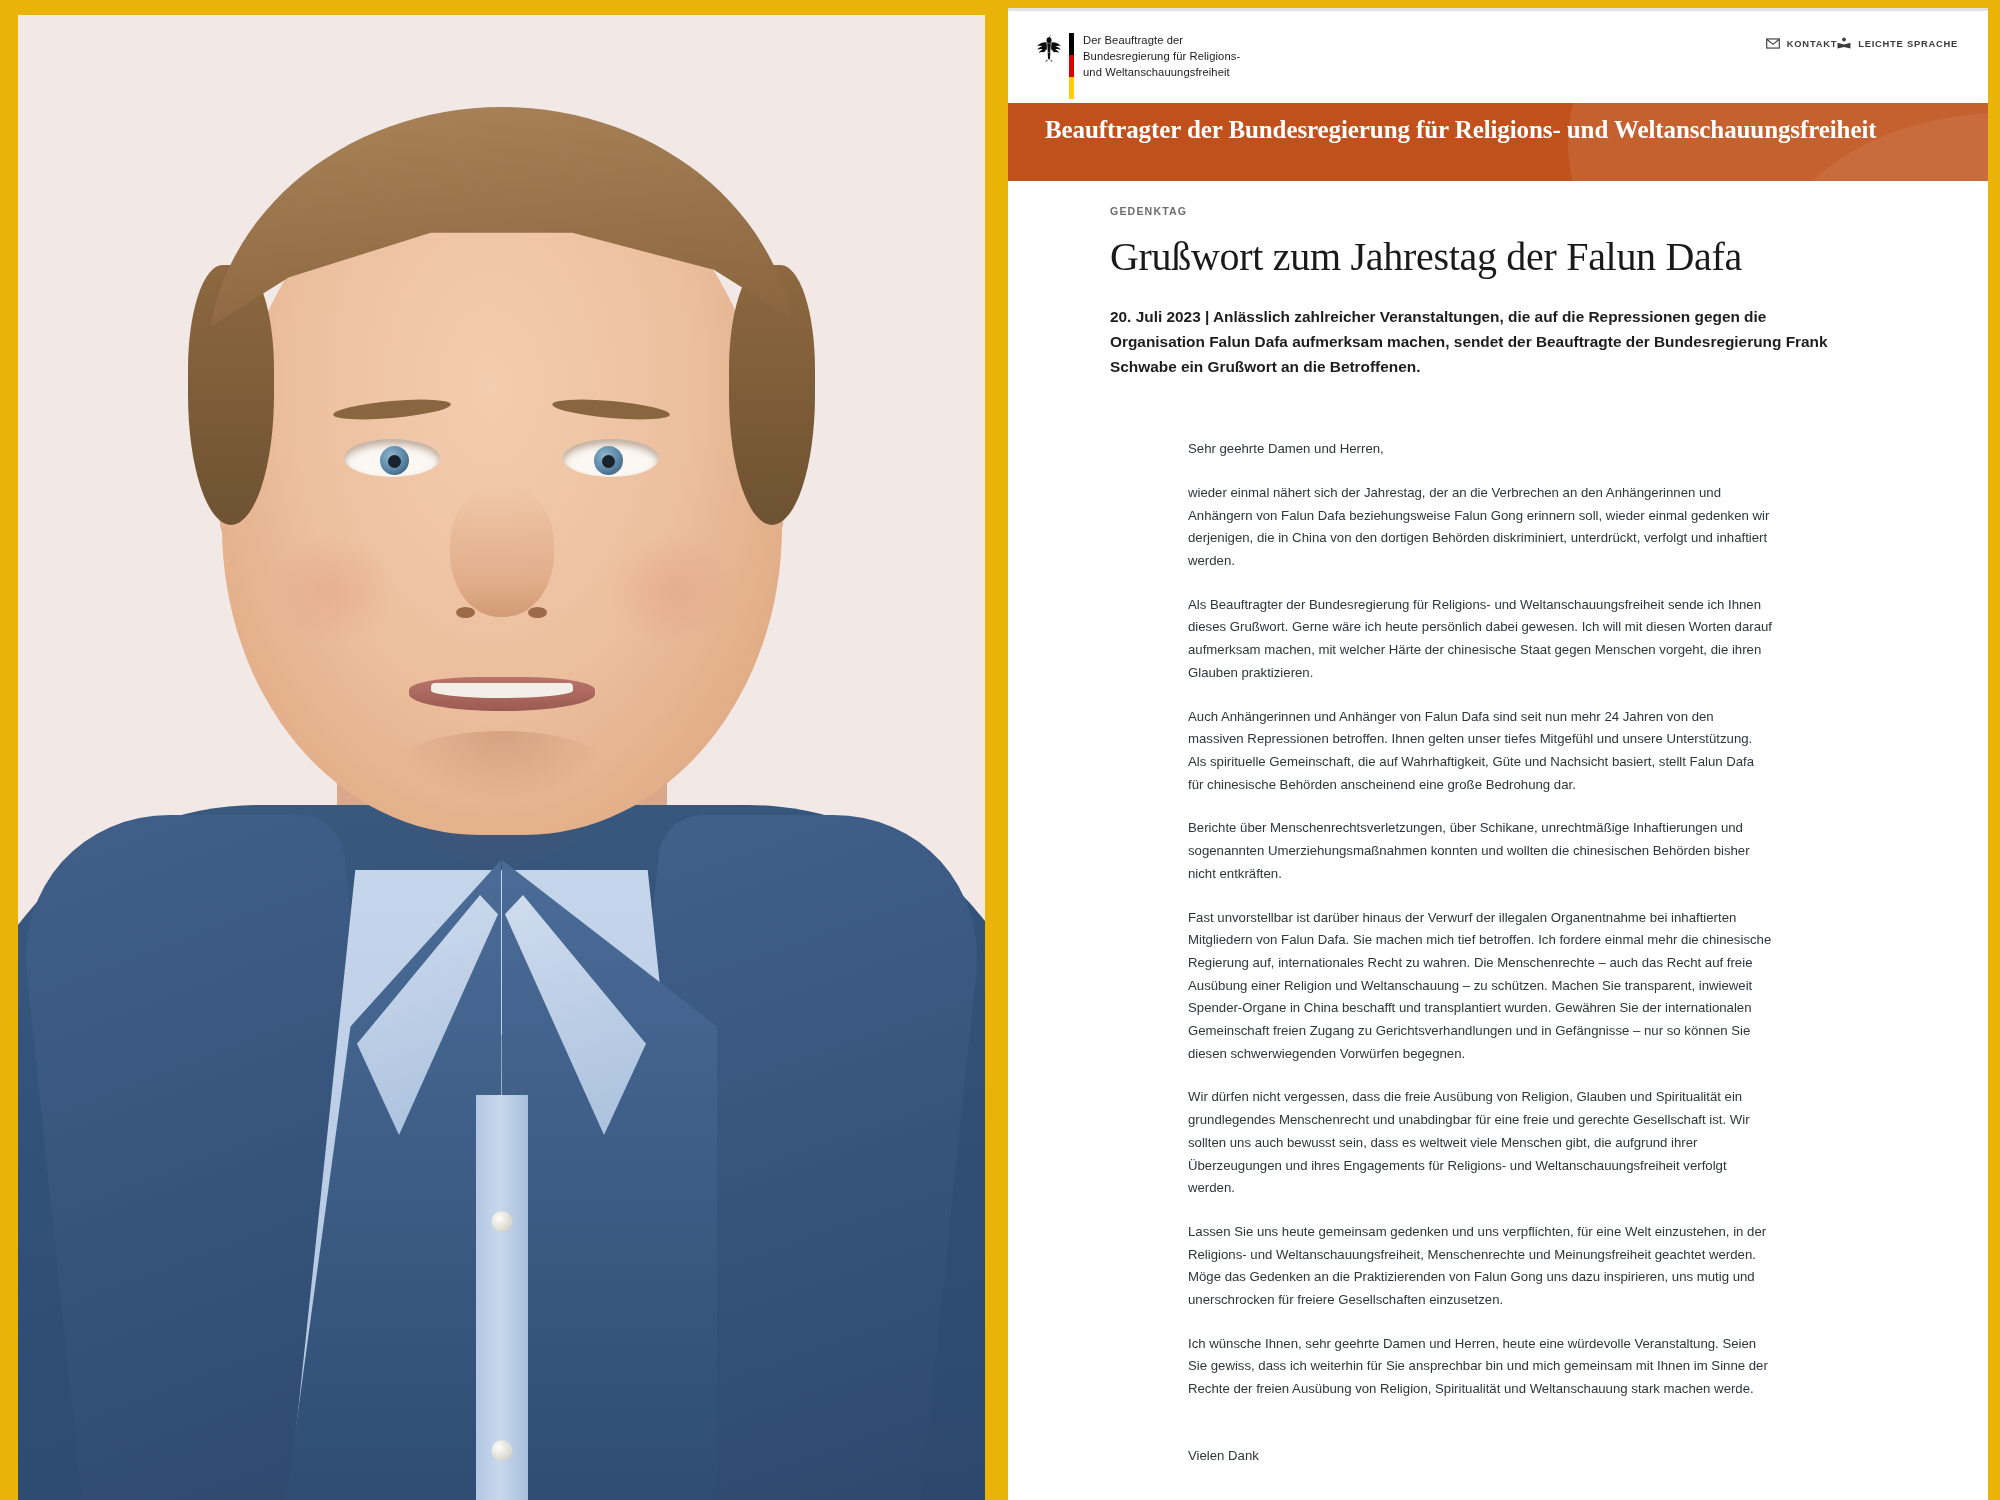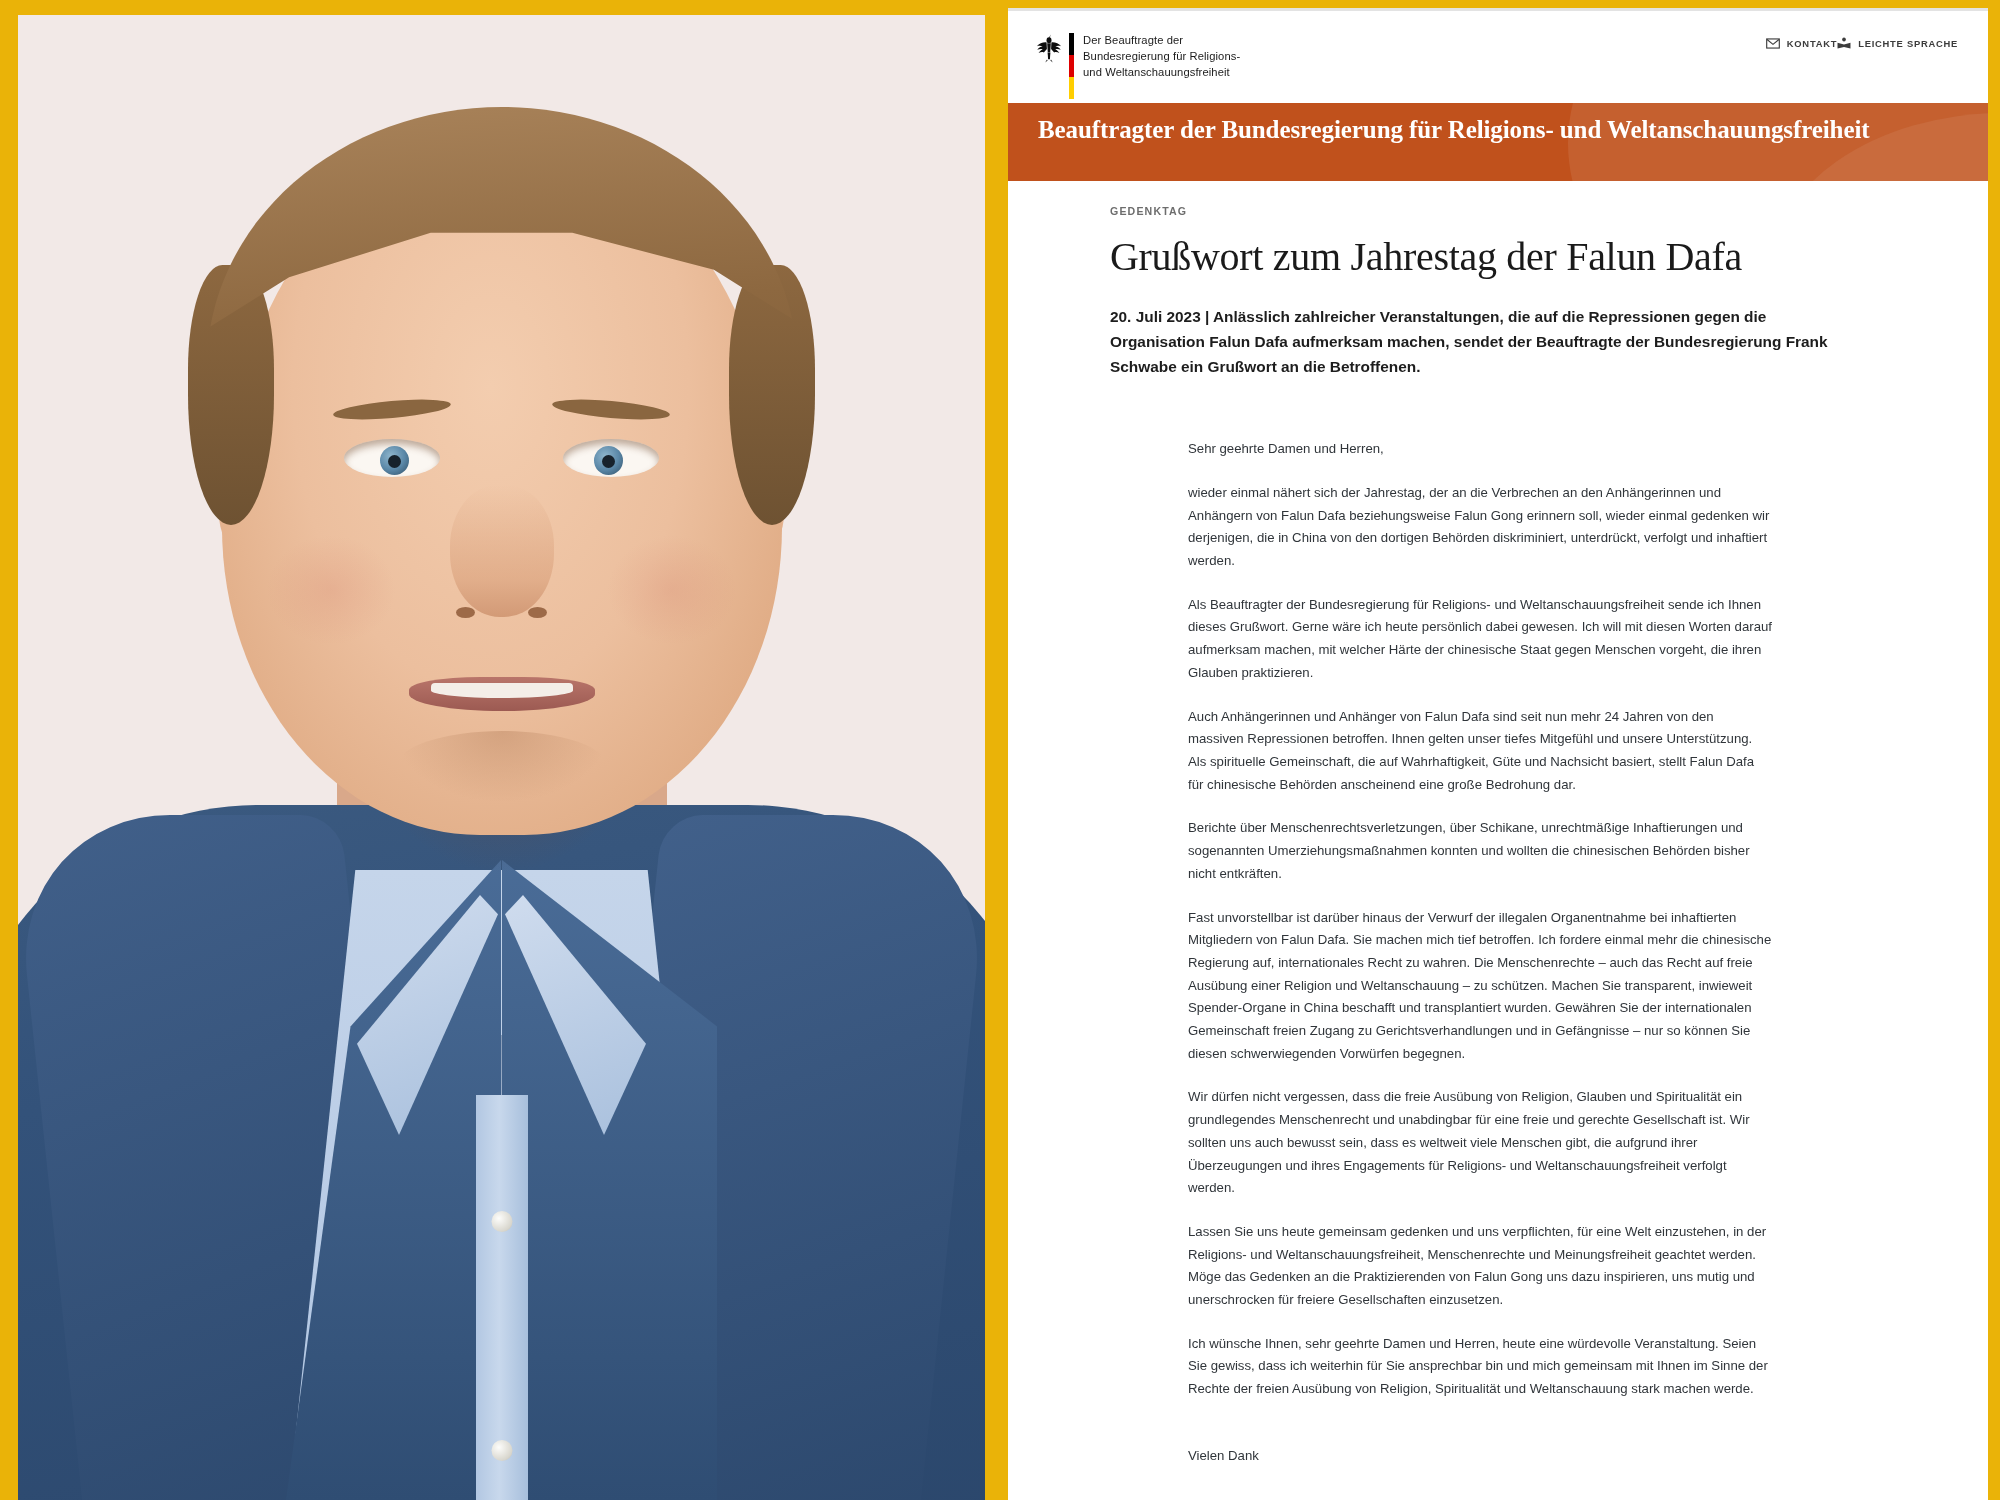--- a/index.html
+++ b/index.html
@@ -191,21 +191,21 @@
   .util-item span.lbl { font-size: 9.4px; font-weight: 700; letter-spacing: .75px; color: #3c3c3c; }
   .util-icn { width: 14px; height: 13px; display: block; }
 
   .mainnav { position: absolute; right: 30px; top: 60px; display: flex; align-items: flex-end; gap: 23px; }
   .nav-link { font-family: "Liberation Serif", serif; font-size: 19.5px; color: #1f1f1f;
     padding-bottom: 9px; cursor: pointer; white-space: nowrap; margin-top: 46px; }
   .nav-link.active { border-bottom: 3px solid #2b2b2b; }
   .search-btn { padding-bottom: 9px; cursor: pointer; display: flex; align-items: center; }
   .search-btn svg { display: block; }
 
-  .banner { position: relative; height: 78px; background: #c0511c; overflow: hidden; }
+  .banner { position: relative; height: 78px; background: #c0511c; overflow: hidden; padding-left: 7px; }
   .banner-deco1 { position: absolute; right: -120px; top: -170px; width: 540px; height: 420px;
     border-radius: 50%; background: rgba(255,255,255,.085); }
   .banner-deco2 { position: absolute; right: -250px; top: 10px; width: 470px; height: 330px;
     border-radius: 50%; background: rgba(255,255,255,.07); }
   .banner-title { position: relative; z-index: 2; font-family: "Liberation Serif", serif;
     font-weight: 700; font-size: 25px; line-height: 1.28; color: #fff;
     padding: 11px 40px 0 30px; letter-spacing: -.1px; }
 
   .article { padding: 24px 0 0 102px; }
   .kicker { font-size: 10.6px; font-weight: 700; letter-spacing: 1.15px; color: #6d6d6d; }

